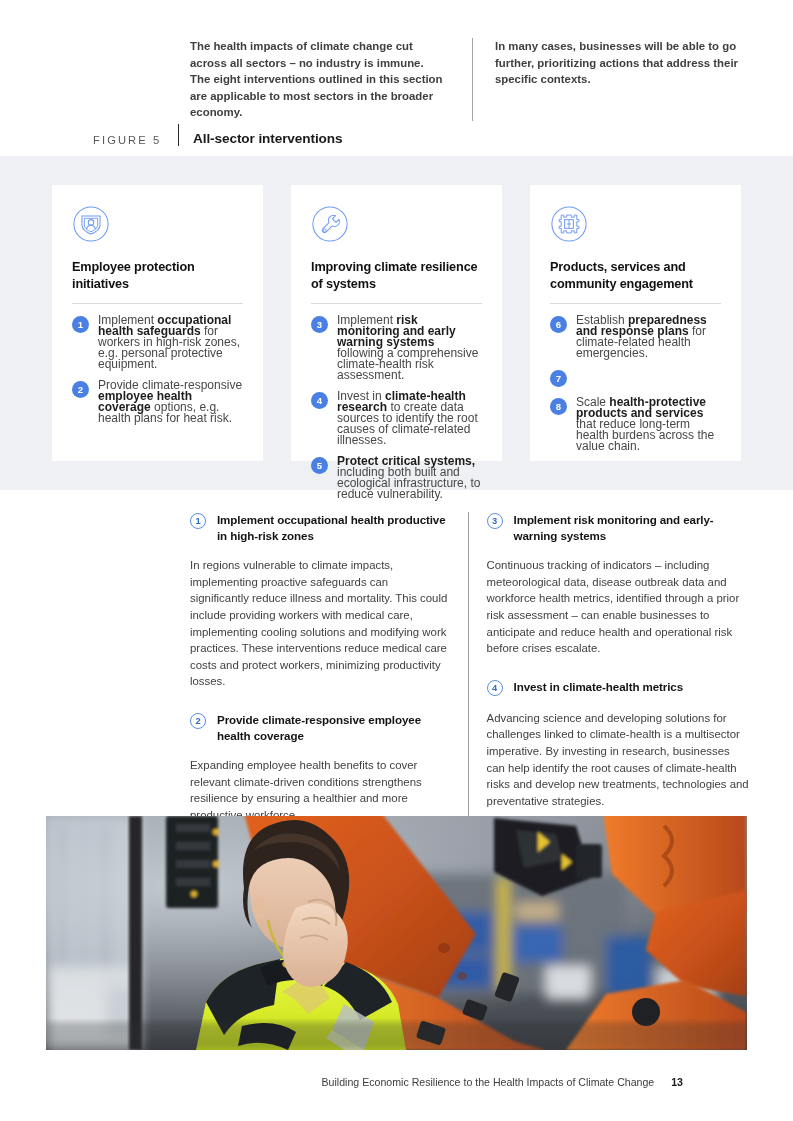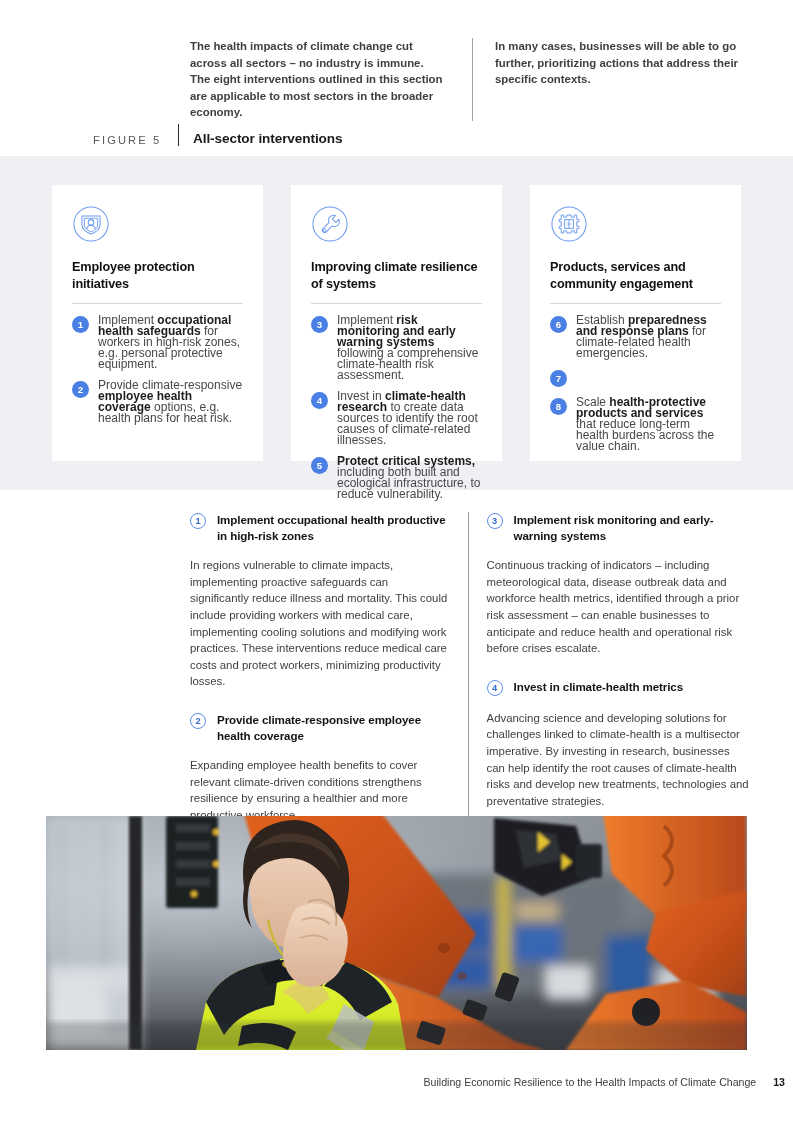--- a/index.html
+++ b/index.html
@@ -71,21 +71,21 @@
 
   
   .photo {
     position:absolute; left:46px; top:816px; width:701px; height:234px;
     overflow:hidden; background:#2a2a2e;
   }
   .photo svg { display:block; }
 
   
   .footer {
-    position:absolute; left:0; top:1076px; width:785px;
+    position:absolute; left:0; top:1076px; width:683px;
     text-align:right; font-size:10.6px; color:#3d3d3d;
   }
   .footer .pg { margin-left:14px; font-weight:bold; color:#1a1a1a; }
   .footer span { display:inline; }
 </style>
 </head>
 <body>
 
 <div class="intro">
   <div class="intro-col left">The health impacts of climate change cut across all sectors – no industry is immune. The eight interventions outlined in this section are applicable to most sectors in the broader economy.</div>

